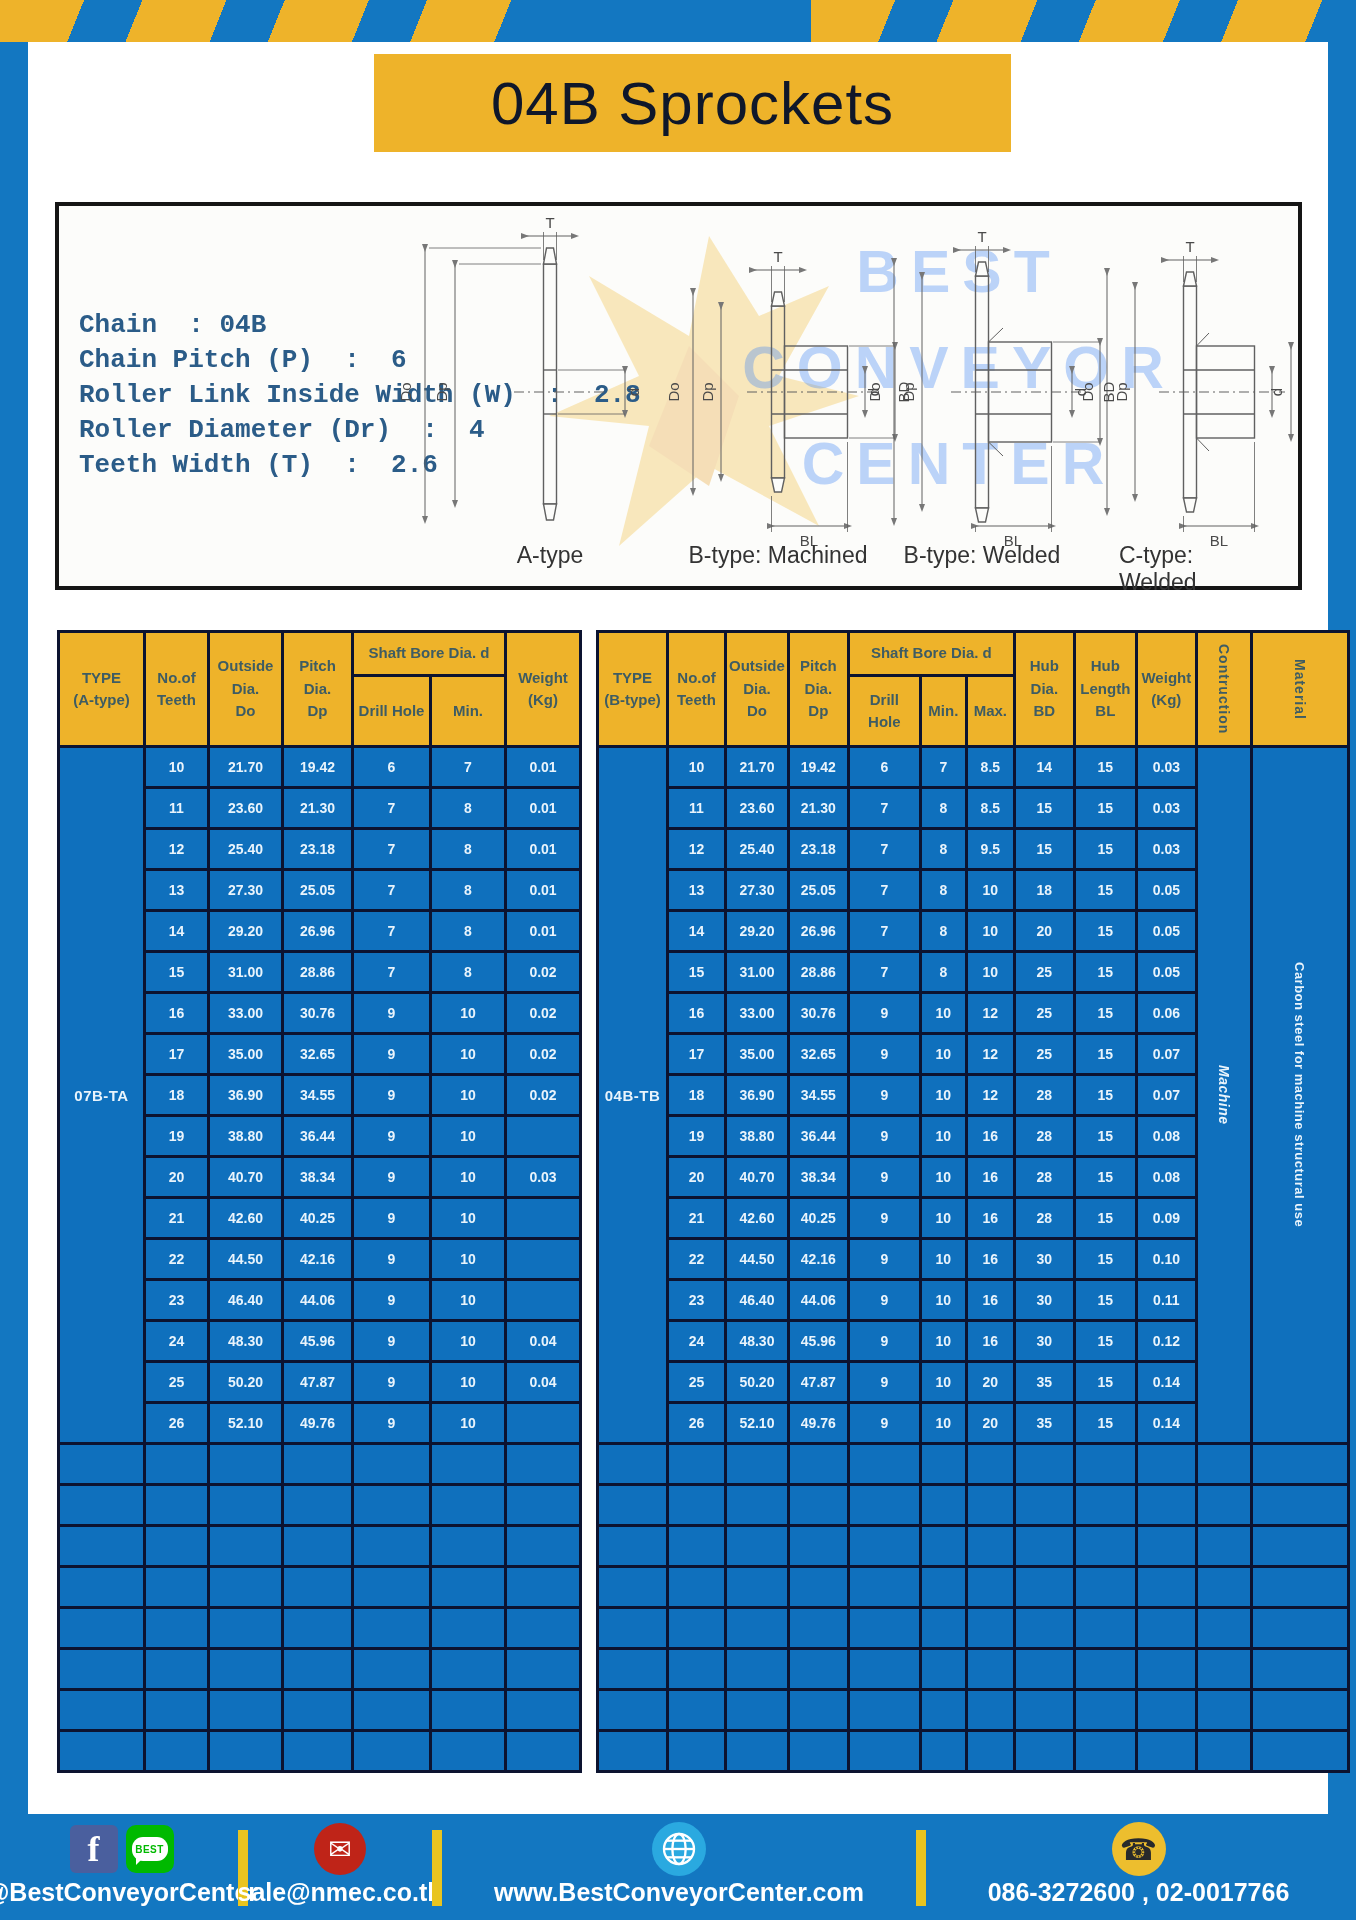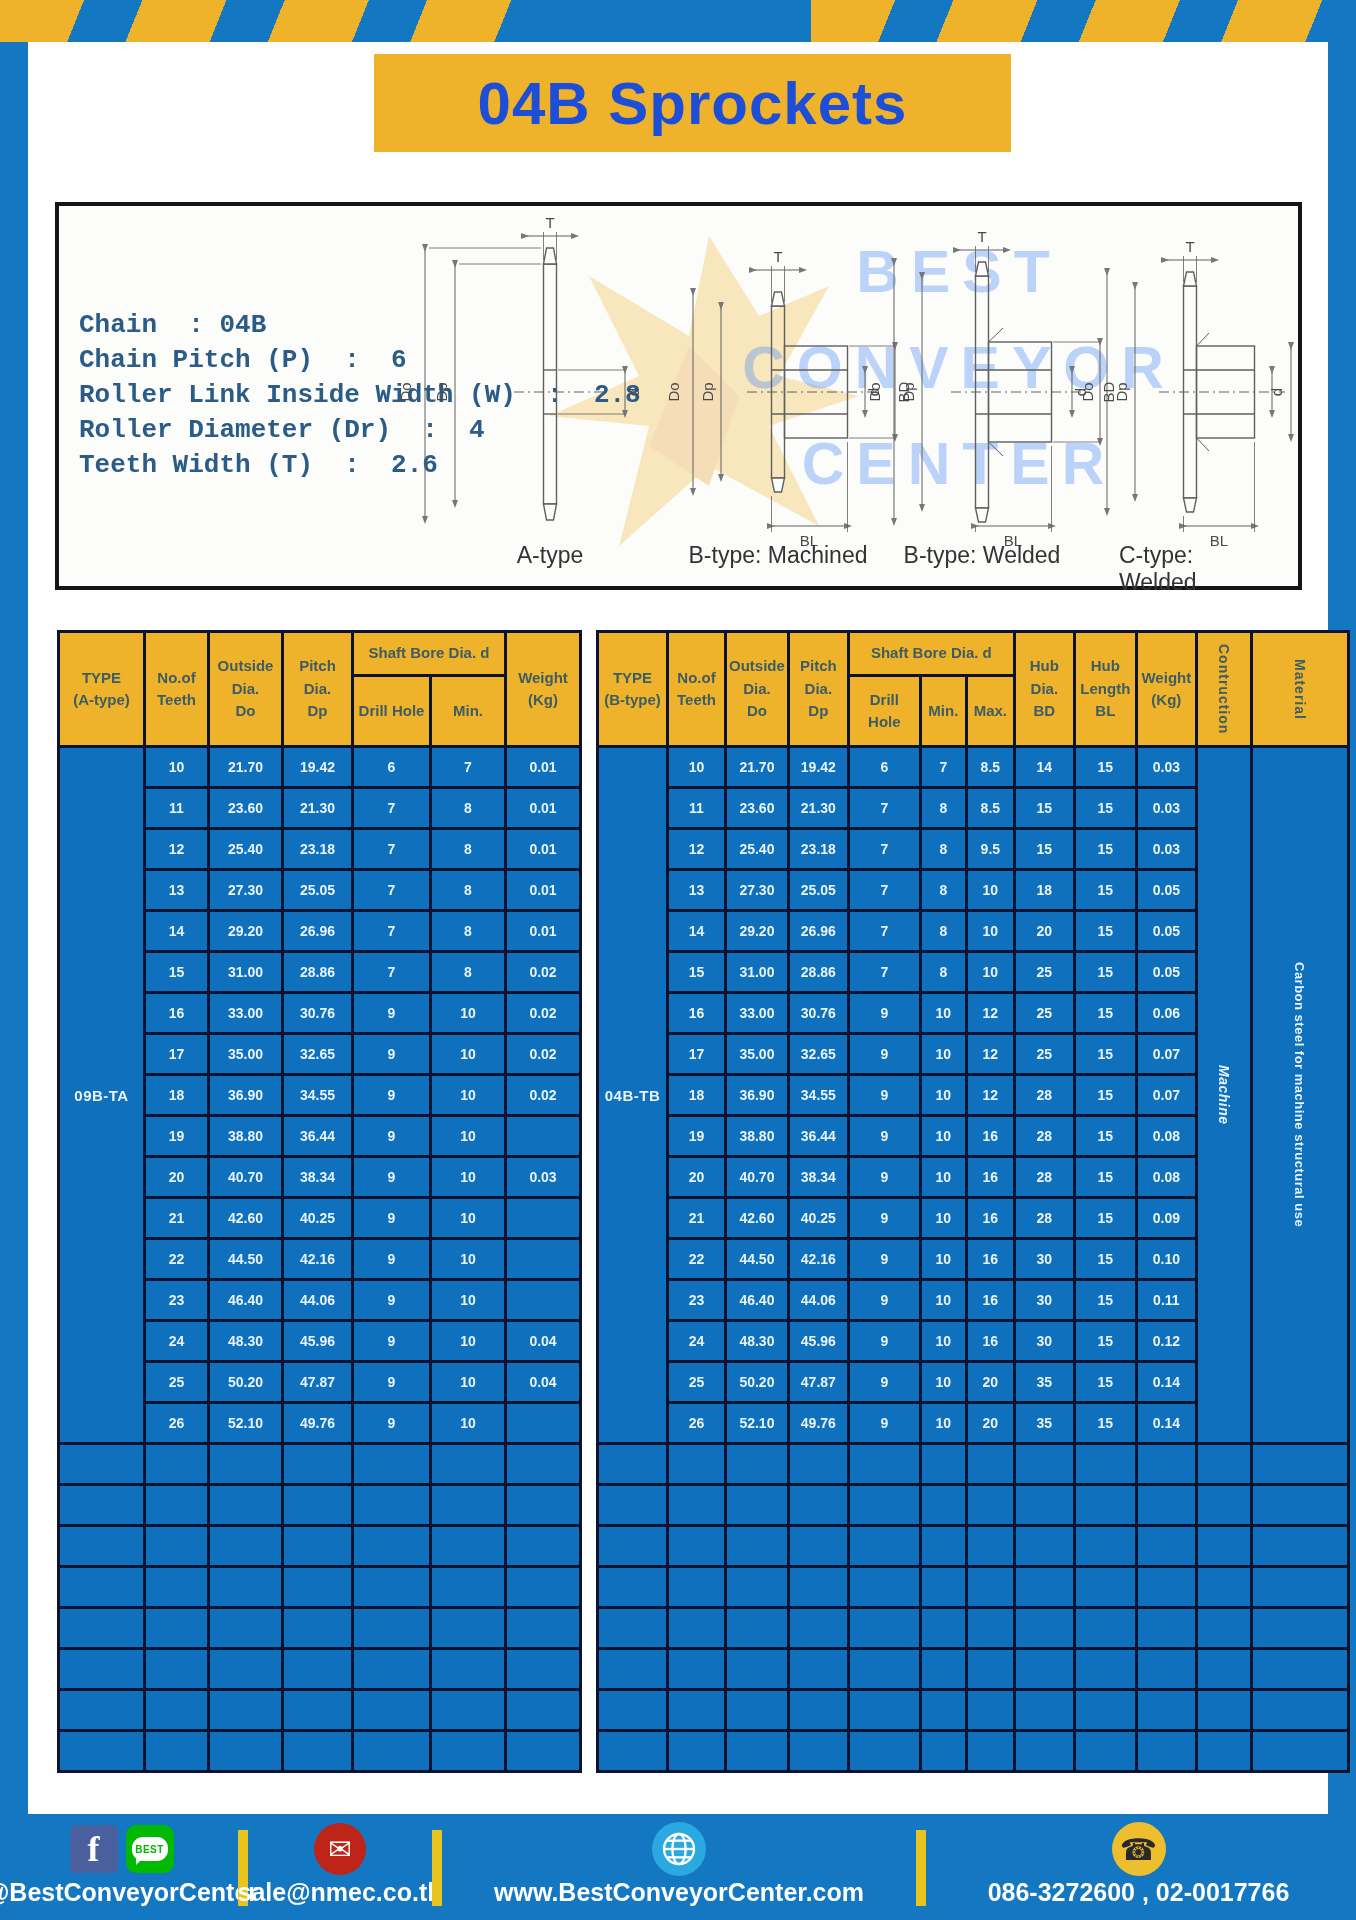--- a/index.html
+++ b/index.html
@@ -8,21 +8,21 @@
   .content-bg{position:absolute;left:28px;top:42px;width:1300px;height:1772px;background:#ffffff;}
   
   .top-band{position:absolute;left:0;top:0;width:1356px;height:42px;background:#1377c1;}
   .stripes{position:absolute;top:0;height:42px;
            background:repeating-linear-gradient(112deg,#eeb32a 0 78px,#1377c1 78px 132px);}
   .stripes-left{left:0;width:515px;}
   .stripes-right{right:0;width:545px;}
   
   .banner{position:absolute;left:374px;top:54px;width:637px;height:98px;background:#eeb32a;
           display:flex;align-items:center;justify-content:center;}
-  .banner h1{margin:0;font-size:60px;font-weight:bold;color:#1d4ed8;letter-spacing:1px;}
+  .banner h1{margin:0;font-size:60px;font-weight:normal;color:#0f172a;letter-spacing:1px;}
   
   .draw-box{position:absolute;left:55px;top:202px;width:1239px;height:380px;background:#fcfcfa;
             border:4px solid #151515;overflow:hidden;}
   .specs{position:absolute;left:20px;top:102px;font-family:Liberation Mono, monospace;}
   .specs div{font-size:26px;font-weight:bold;color:#2b5c88;line-height:35px;white-space:pre;}
   .wm{position:absolute;left:560px;top:18px;width:680px;text-align:center;opacity:.33;pointer-events:none;}
   .wm span{display:block;font-size:59px;font-weight:bold;letter-spacing:12px;color:#3b82f6;line-height:96px;}
   .wm-graphic{position:absolute;left:470px;top:20px;opacity:.35;pointer-events:none;}
   .diagrams{position:absolute;left:0;top:0;width:1239px;height:380px;}
   .variant-label{position:absolute;top:542px;transform:translateX(-50%);font-size:23px;color:#333;}
@@ -241,21 +241,21 @@
             <th rowspan="2">Weight
 (Kg)</th>
           </tr>
           <tr class="h2">
             <th>Drill Hole</th>
             <th>Min.</th>
           </tr>
         </thead>
         <tbody>
           <tr>
-            <td rowspan="17" class="type-cell">09B-TA</td>
+            <td rowspan="17" class="type-cell">07B-TA</td>
             <td>10</td>
             <td>21.70</td>
             <td>19.42</td>
             <td>6</td>
             <td>7</td>
             <td>0.01</td>
           </tr>
           <tr>
             <td>11</td>
             <td>23.60</td>

